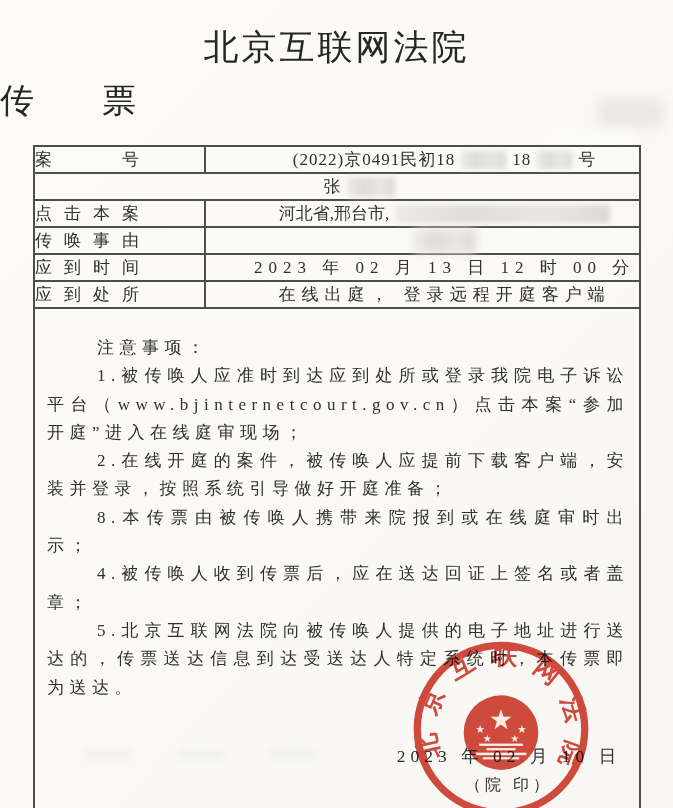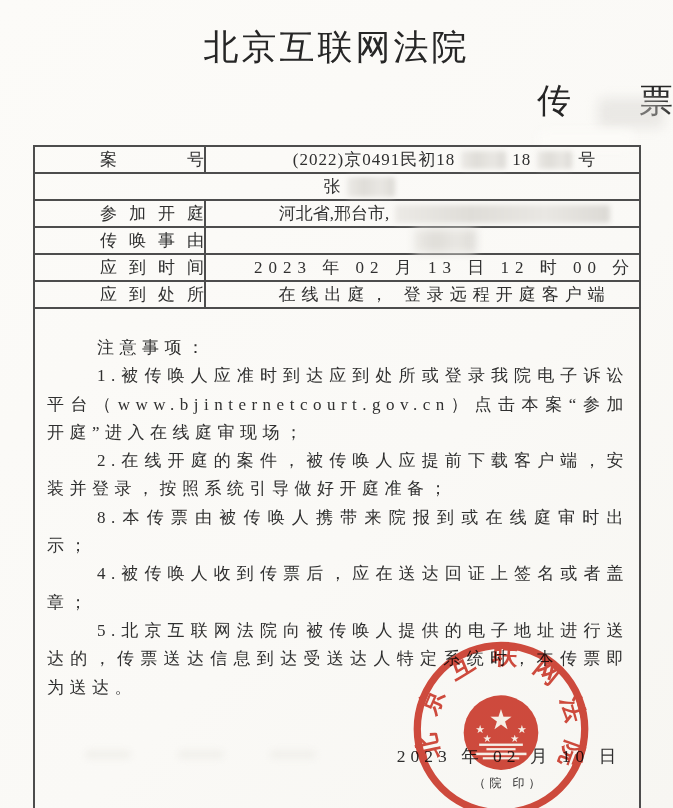--- a/index.html
+++ b/index.html
@@ -13,36 +13,36 @@
     background:linear-gradient(135deg,#fcfbf8 0%,#faf9f6 60%,#f7f6f2 100%);
     color:#2e2e2e;
   }
   .court-name{
     position:absolute;top:24px;left:0;width:100%;
     text-align:center;font-size:35px;font-weight:500;
     letter-spacing:3px;margin:0;color:#262626;
   }
   .doc-title{
     position:absolute;top:78px;left:0;width:100%;
-    text-align:right;font-size:34px;font-weight:500;
+    text-align:left;font-size:34px;font-weight:500;
     margin:0;color:#262626;white-space:pre;
   }
   .doc-box{
     position:absolute;left:33px;top:145px;width:608px;height:663px;
     border-left:2px solid #4d4d4d;border-right:2px solid #4d4d4d;
     border-top:2px solid #4d4d4d;
     box-sizing:border-box;
   }
   .t-row{
     display:flex;height:27px;border-bottom:2px solid #4d4d4d;
     box-sizing:border-box;align-items:stretch;
   }
   .t-label{
     width:171px;border-right:2px solid #4d4d4d;box-sizing:border-box;
-    display:flex;align-items:center;justify-content:flex-end;flex:none;
+    display:flex;align-items:center;justify-content:flex-start;flex:none;
   }
   .label-just{
     display:block;width:104px;font-size:17px;color:#303030;
     text-align:justify;text-align-last:justify;line-height:1;
   }
   .t-value{
     flex:1;display:flex;align-items:center;justify-content:center;
     font-size:17px;color:#303030;gap:6px;white-space:nowrap;margin-left:44px;
   }
   .v-spaced{letter-spacing:6px;font-family:Liberation Serif, serif;}
@@ -58,21 +58,21 @@
   .notes{
     padding:25px 10px 0 12px;font-size:17px;line-height:28.3px;
     letter-spacing:5.5px;text-align:justify;color:#303030;
   }
   .notes p{margin:0;text-indent:50px;}
   .footer{
     position:absolute;top:744px;left:368px;width:282px;
     text-align:center;color:#2e2e2e;z-index:1;
   }
   .footer-date{font-size:17.5px;letter-spacing:5px;}
-  .footer-sealnote{font-size:12px;letter-spacing:4px;margin-top:7px;}
+  .footer-sealnote{font-size:16px;letter-spacing:4px;margin-top:7px;}
   .seal{
     position:absolute;left:410px;top:638px;width:182px;height:182px;
     z-index:2;mix-blend-mode:multiply;opacity:0.92;pointer-events:none;
   }
   .smudge{position:absolute;pointer-events:none;border-radius:6px;}
   .smudge-a{left:598px;top:98px;width:66px;height:30px;background:rgba(216,213,208,0.45);filter:blur(6px);}
   .smudge-b{left:538px;top:130px;width:96px;height:20px;background:rgba(252,251,248,0.95);filter:blur(4px);}
   .smudge-c{top:750px;width:46px;height:9px;background:rgba(241,239,235,0.9);filter:blur(3px);}
   .sc1{left:85px;} .sc2{left:178px;} .sc3{left:270px;}
 </style>
@@ -105,21 +105,21 @@
 
     <div class="t-row">
       <div class="t-value">
         <span>张</span>
         <span class="redact rw-55"></span>
       </div>
     </div>
 
     <div class="t-row">
       <div class="t-label">
-        <span class="label-just">参加开庭</span>
+        <span class="label-just">点击本案</span>
       </div>
       <div class="t-value">
         <span>河北省,邢台市,</span>
         <span class="redact rw-215"></span>
       </div>
     </div>
 
     <div class="t-row">
       <div class="t-label">
         <span class="label-just">传唤事由</span>

